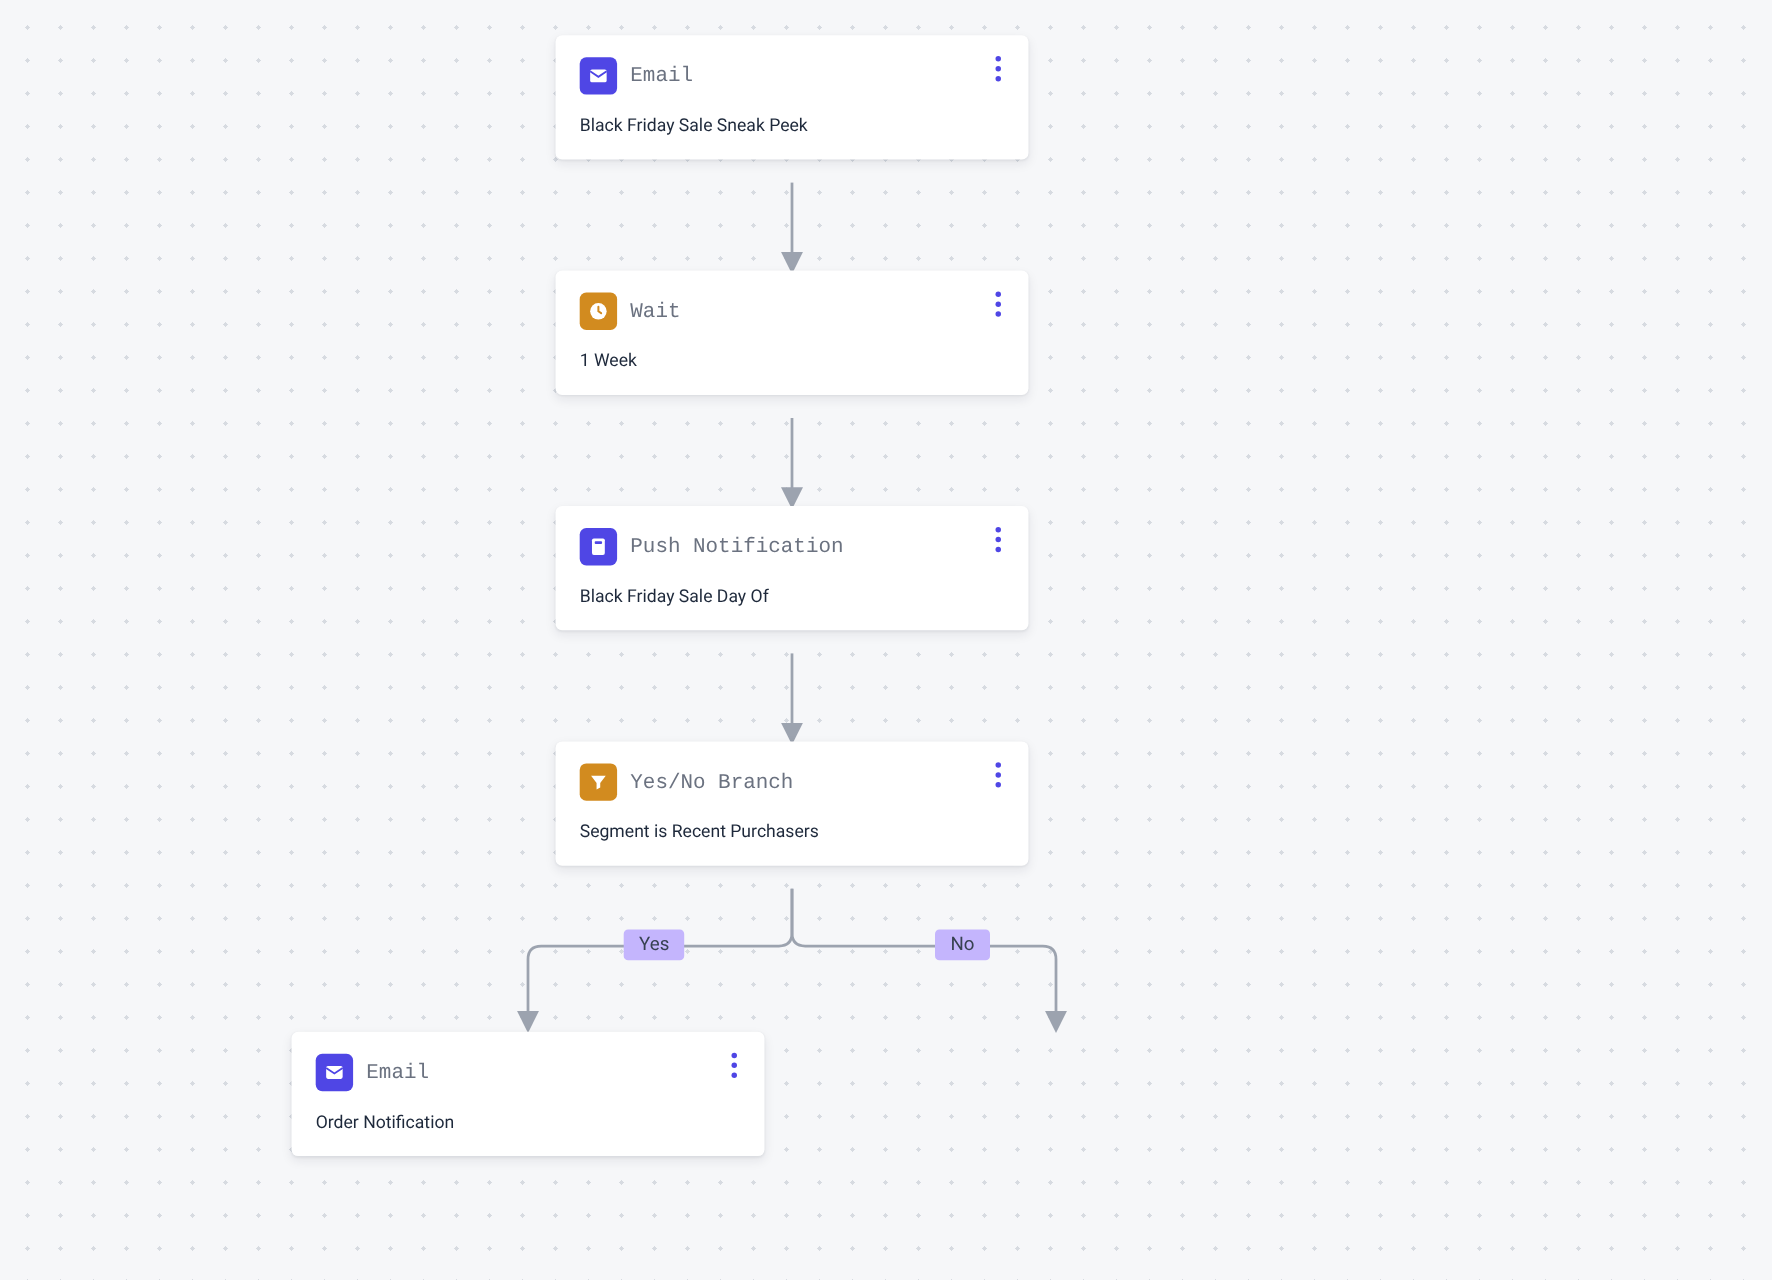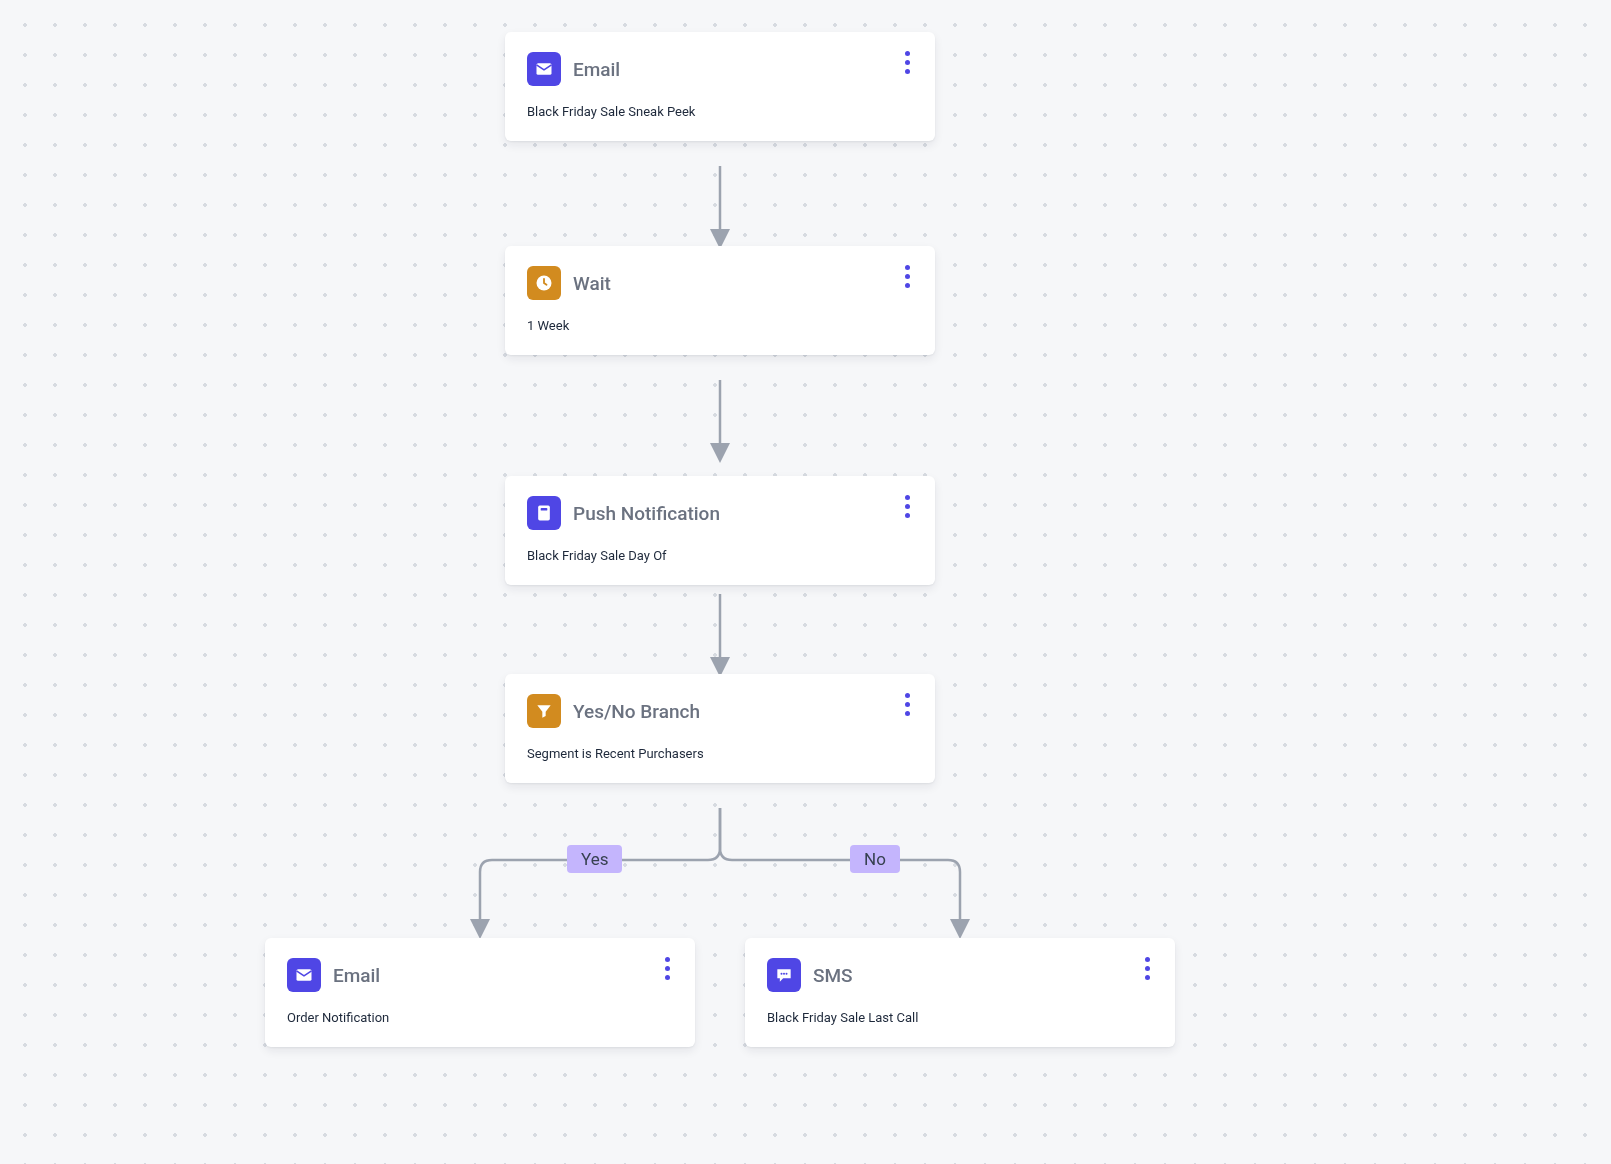--- a/index.html
+++ b/index.html
@@ -28,40 +28,41 @@
     border-radius: 6px;
     box-shadow: 0 4px 10px rgba(20, 30, 50, 0.08), 0 1px 2px rgba(20,30,50,0.06);
     padding: 20px 22px 22px 22px;
     width: 430px;
   }
   .card-head {
     display: flex;
     align-items: center;
     gap: 12px;
     margin-bottom: 18px;
+    font-family: Liberation Mono, monospace;
   }
   .icon-box {
     width: 34px;
     height: 34px;
     border-radius: 6px;
     display: flex;
     align-items: center;
     justify-content: center;
     flex-shrink: 0;
   }
   .icon-purple { background: #4f46e5; }
   .icon-amber  { background: #d28b1f; }
   .type-label {
     color: #6b7280;
     font-size: 19px;
     font-weight: 500;
   }
   .card-body {
     color: #1e293b;
-    font-size: 13px;
+    font-size: 16px;
     font-weight: 400;
   }
   .menu-btn {
     position: absolute;
     top: 16px;
     right: 14px;
     width: 28px;
     height: 28px;
     display: flex;
     align-items: center;
@@ -154,21 +155,21 @@
         <svg width="20" height="20" viewBox="0 0 24 24" fill="none">
             <circle cx="12" cy="12" r="9" fill="#ffffff"></circle>
             <path d="M12 7v5l3 2" stroke="#d28b1f" stroke-width="2.2" stroke-linecap="round" fill="none"></path>
           </svg>
       </div>
       <div class="type-label">Wait</div>
     </div>
     <div class="card-body">1 Week</div>
   </div>
 
-  <div class="card" style="left:505px; top:476px;">
+  <div class="card" style="left:505px; top:460px;">
     <div class="menu-btn">
       <div class="menu-dots">
           <span></span>
           <span></span>
           <span></span>
         </div>
     </div>
     <div class="card-head">
       <div class="icon-box icon-purple">
         <svg width="20" height="20" viewBox="0 0 24 24" fill="none">
@@ -216,35 +217,14 @@
         <svg width="20" height="20" viewBox="0 0 24 24" fill="none">
             <rect x="3" y="5" width="18" height="14" rx="2" fill="#ffffff"></rect>
             <path d="M3 7l9 6 9-6" stroke="#4f46e5" stroke-width="2" fill="none"></path>
           </svg>
       </div>
       <div class="type-label">Email</div>
     </div>
     <div class="card-body">Order Notification</div>
   </div>
 
-  <div class="card" style="left:745px; top:938px;">
-    <div class="menu-btn">
-      <div class="menu-dots">
-          <span></span>
-          <span></span>
-          <span></span>
-        </div>
-    </div>
-    <div class="card-head">
-      <div class="icon-box icon-purple">
-        <svg width="20" height="20" viewBox="0 0 24 24" fill="none">
-            <path d="M4 5h16v11H11l-4 4v-4H4V5z" fill="#ffffff"></path>
-            <circle cx="9" cy="10.5" r="1.2" fill="#4f46e5"></circle>
-            <circle cx="12" cy="10.5" r="1.2" fill="#4f46e5"></circle>
-            <circle cx="15" cy="10.5" r="1.2" fill="#4f46e5"></circle>
-          </svg>
-      </div>
-      <div class="type-label">SMS</div>
-    </div>
-    <div class="card-body">Black Friday Sale Last Call</div>
-  </div>
 
 </div>
 
 </body></html>

